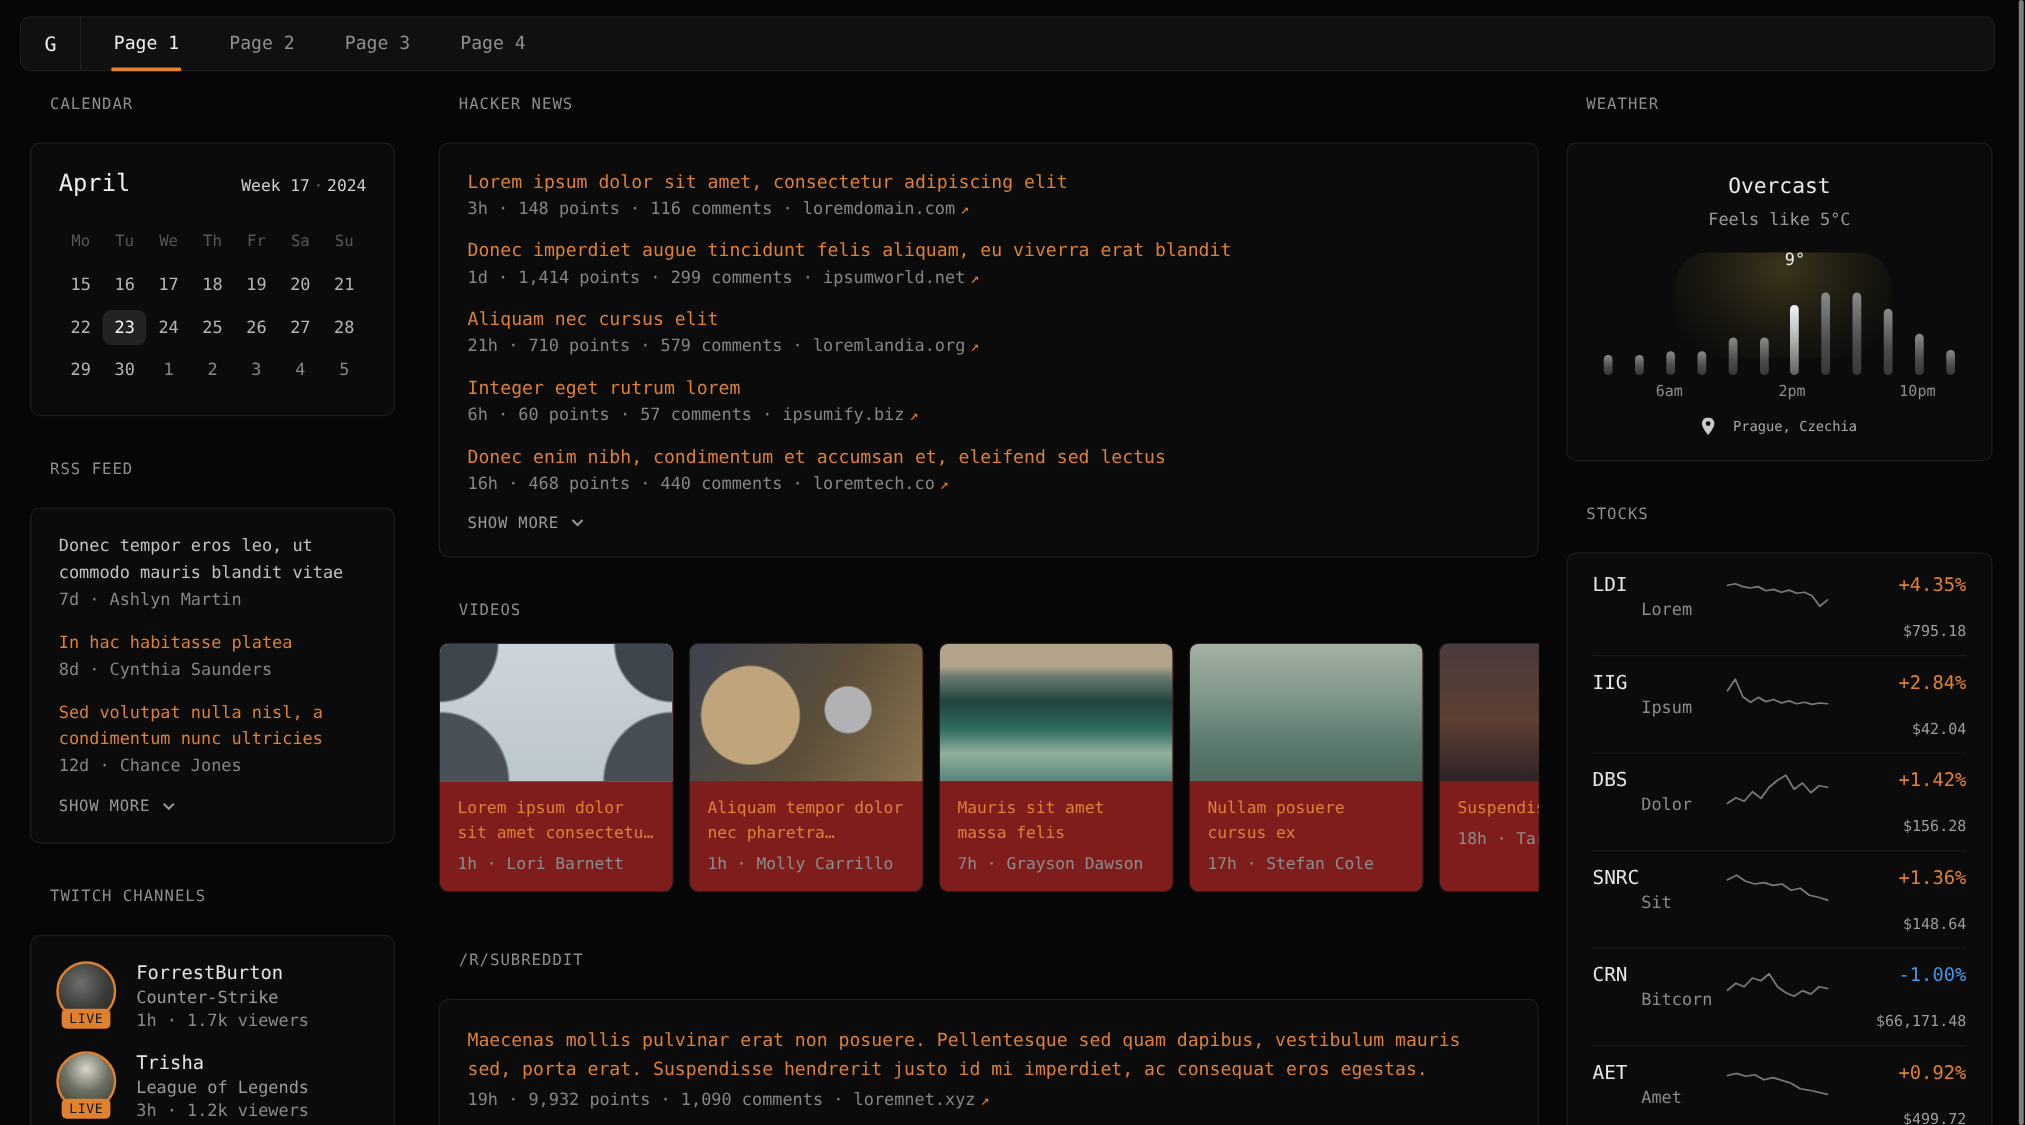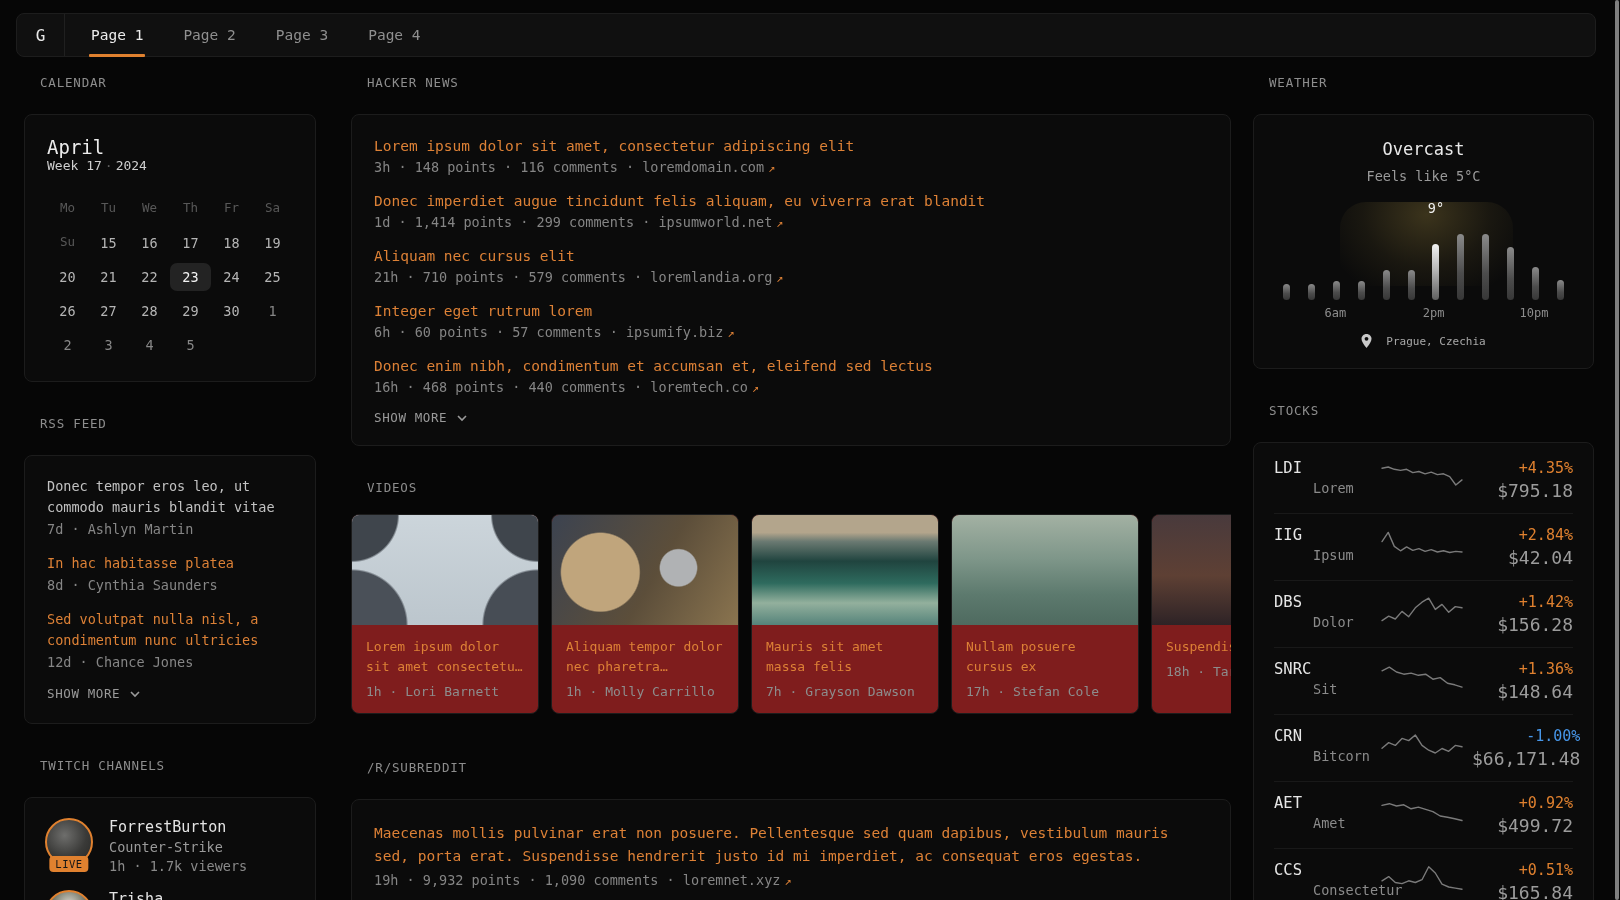--- a/index.html
+++ b/index.html
@@ -40,25 +40,25 @@
     margin-left:16px; height:16px;
   }
   .card{
     margin-top:23px; background:#0b0b0b;
     border:1px solid #1c1c1c; border-radius:8px;
   }
   .section + .section{ margin-top:34px; }
   .section.gap-lg{ margin-top:46px; }
   
   .cal{ padding:21px 22px 22px; }
-  .cal-head{ display:flex; justify-content:space-between; align-items:baseline;flex-direction:column; }
+  .cal-head{ display:flex; justify-content:space-between; align-items:baseline; }
   .cal-month{ font-size:19px; color:#ececec; }
   .cal-week{ font-size:13px; color:#cfcfcf; }
   .cal-week .dot{ color:#5f5f5f; padding:0 3px; }
-  .cal-grid{ display:grid; grid-template-columns:repeat(6,1fr); row-gap:6px; margin-top:22px; }
+  .cal-grid{ display:grid; grid-template-columns:repeat(7,1fr); row-gap:6px; margin-top:22px; }
   .cal-grid .wd{ color:#585858; font-size:12.5px; text-align:center; padding:5px 0 8px; }
   .cal-day{
     text-align:center; font-size:13.5px; color:#b5b5b5;
     height:28px; line-height:28px; border-radius:7px;
   }
   .cal-day.dim{ color:#878787; }
   .cal-day.sel{ background:#232323; color:#f2f2f2; }
   
   .feed{ padding:20px 22px 22px; }
   .feed-item{ margin-bottom:16px; }
@@ -156,21 +156,21 @@
   .stocks{ padding:4px 20px; }
   .stock-row{ display:flex; align-items:flex-start; padding:12px 0; cursor:pointer; }
   .stock-row + .stock-row{ border-top:1px solid #191919; }
   .st-left{ width:98px; flex:0 0 98px; }
   .st-sym{ font-size:15.5px; color:#e6e6e6; }
   .st-name{ font-size:13.5px; color:#8b8b8b; margin-top:3px;margin-left:39px; }
   .spark{ width:84px; height:34px; flex:0 0 auto; margin:0 8px; }
   .st-right{ flex:1; text-align:right; }
   .st-change{ font-size:15px; color:#e0812f; }
   .st-change.down{ color:#4796e8; }
-  .st-price{ font-size:18px; color:#9c9c9c; margin-top:3px; }
+  .st-price{ font-size:12px; color:#9c9c9c; margin-top:21px; }
   
   .scrollbar{
     position:absolute; right:1px; top:0; width:4px; height:900px;
     background:#7f7f7f; border-radius:2px; z-index:20;
   }
   .chev{ stroke:#9a9a9a; fill:none; stroke-width:1.6; }
 </style>
 </head>
 <body>
 

